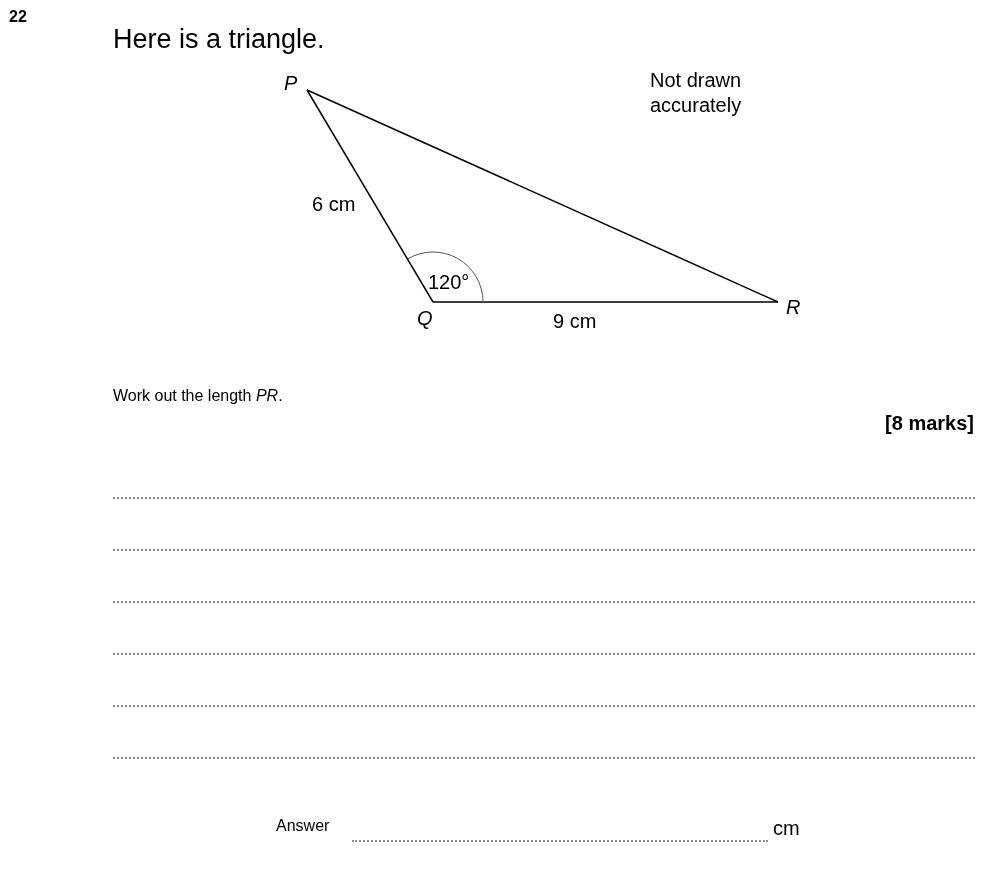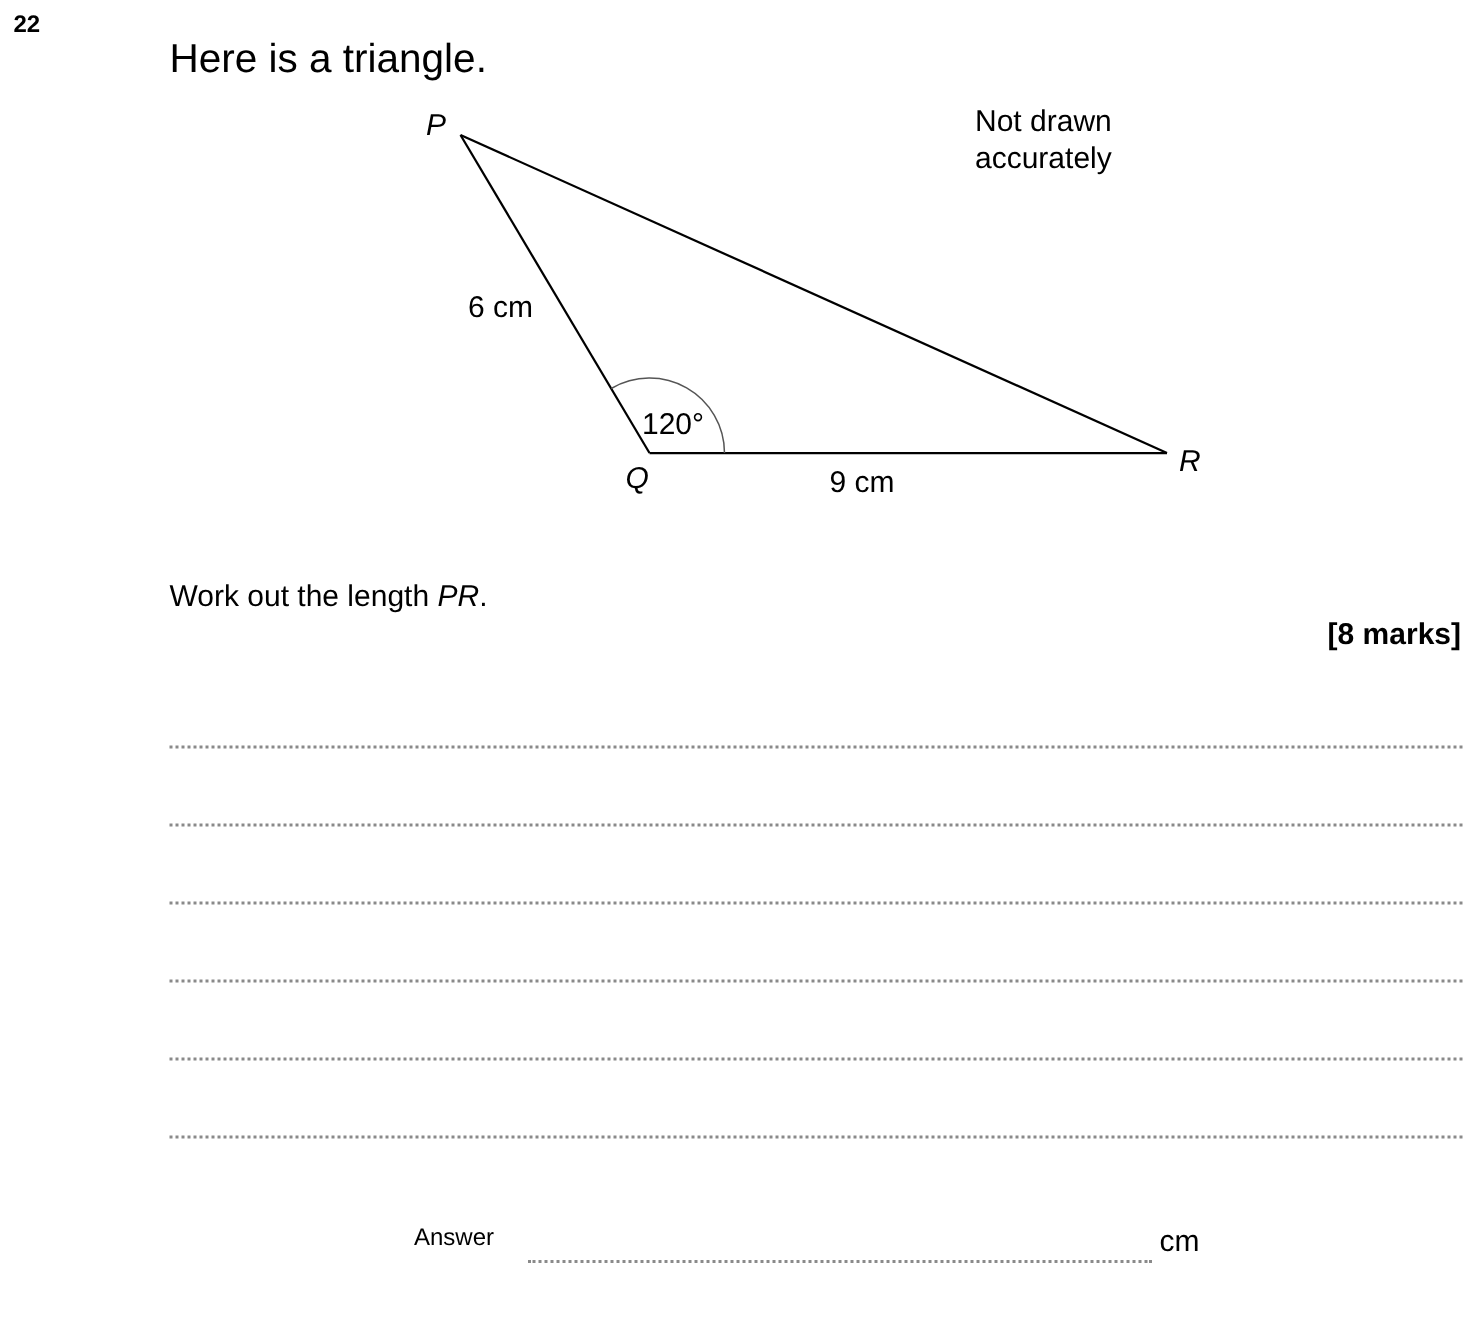--- a/index.html
+++ b/index.html
@@ -46,21 +46,21 @@
     }
     .svg-vertex {
       font-family: "Liberation Sans", sans-serif;
       font-size: 20px;
       font-style: italic;
       fill: #000000;
     }
     .prompt {
       left: 113px;
       top: 387px;
-      font-size: 20px;
+      font-size: 16px;
     }
     .prompt .italic { font-style: italic; }
     .marks {
       right: 9px;
       top: 412px;
       font-size: 20px;
       font-weight: bold;
     }
     .work-line {
       left: 113px;

